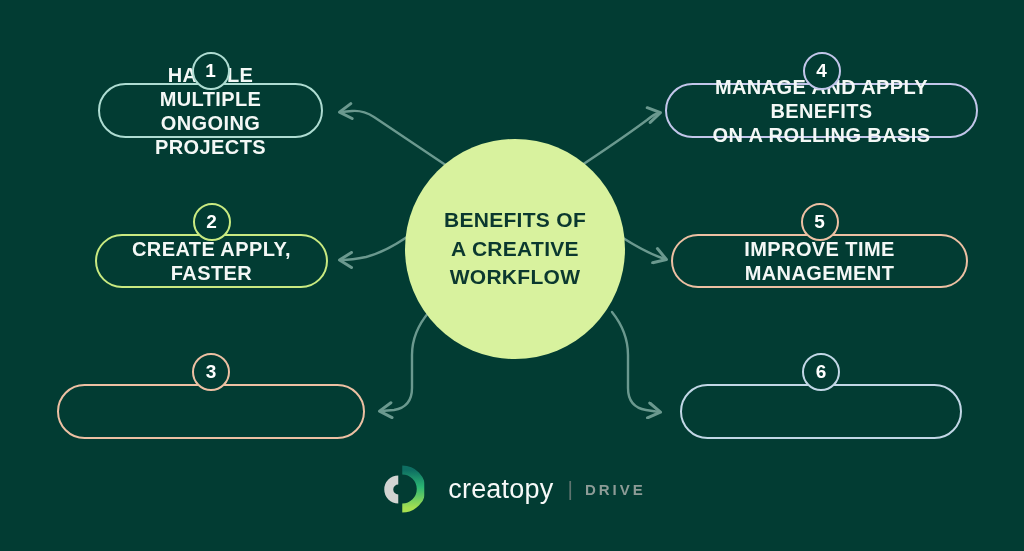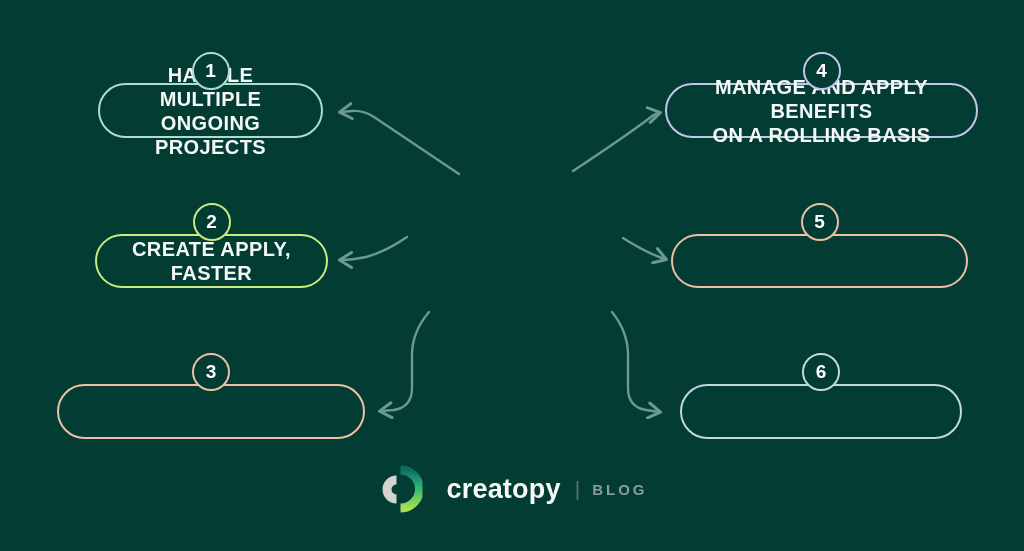--- a/index.html
+++ b/index.html
@@ -61,21 +61,21 @@
   .footer-logo{
     position:absolute;
     left:50%;top:464px;
     transform:translateX(-50%);
     display:flex;align-items:center;
   }
   .logo-mark{display:block;}
   .brand-text{
     color:#f7f9f8;
     font-size:27px;
-    font-weight:700;
+    font-weight:400;
     letter-spacing:.2px;
     margin-left:24px;
   }
   .logo-sep{
     color:#5f746f;
     font-size:21px;
     font-weight:400;
     margin:0 12px 0 14px;
   }
   .blog-text{
@@ -122,37 +122,43 @@
   </div>
 
   <div class="benefit-box" style="left: 665px; top: 83px; width: 313px; height: 55px; border-color: rgb(194, 198, 234);">
     <div class="num-badge" style="border-color: rgb(194, 198, 234);">4</div>
     <div class="box-label">MANAGE AND APPLY BENEFITS
 ON A ROLLING BASIS</div>
   </div>
 
   <div class="benefit-box" style="left: 671px; top: 234px; width: 297px; height: 54px; border-color: rgb(237, 192, 163);">
     <div class="num-badge" style="border-color: rgb(237, 192, 163);">5</div>
+    <div class="box-label">IMPROVE TIME MANAGEMENT</div>
   </div>
 
   <div class="benefit-box" style="left: 680px; top: 384px; width: 282px; height: 55px; border-color: rgb(194, 215, 230);">
     <div class="num-badge" style="border-color: rgb(194, 215, 230);">6</div>
   </div>
 
+  <div class="center-circle">
+    <div class="center-title">BENEFITS OF
+A CREATIVE
+WORKFLOW</div>
+  </div>
 
   <div class="footer-logo">
     <svg class="logo-mark" width="46" height="50" viewBox="0 0 46 50" xmlns="http://www.w3.org/2000/svg">
       <defs>
         <linearGradient id="lgGreen" x1="0" y1="0" x2="0" y2="1">
           <stop offset="0" stop-color="#0e6e62"></stop>
           <stop offset="0.45" stop-color="#2bb673"></stop>
           <stop offset="1" stop-color="#a6e050"></stop>
         </linearGradient>
       </defs>
       <path d="M 24 6 A 19 19 0 0 1 24 44" fill="none" stroke="url(#lgGreen)" stroke-width="9"></path>
       <path d="M 20 16 A 9.5 9.5 0 0 0 20 35" fill="none" stroke="#d2d4d2" stroke-width="9"></path>
     </svg>
     <span class="brand-text">creatopy</span>
     <span class="logo-sep">|</span>
-    <span class="blog-text">BLOG</span>
+    <span class="blog-text">DRIVE</span>
   </div>
 
 </div>
 
 </body></html>

